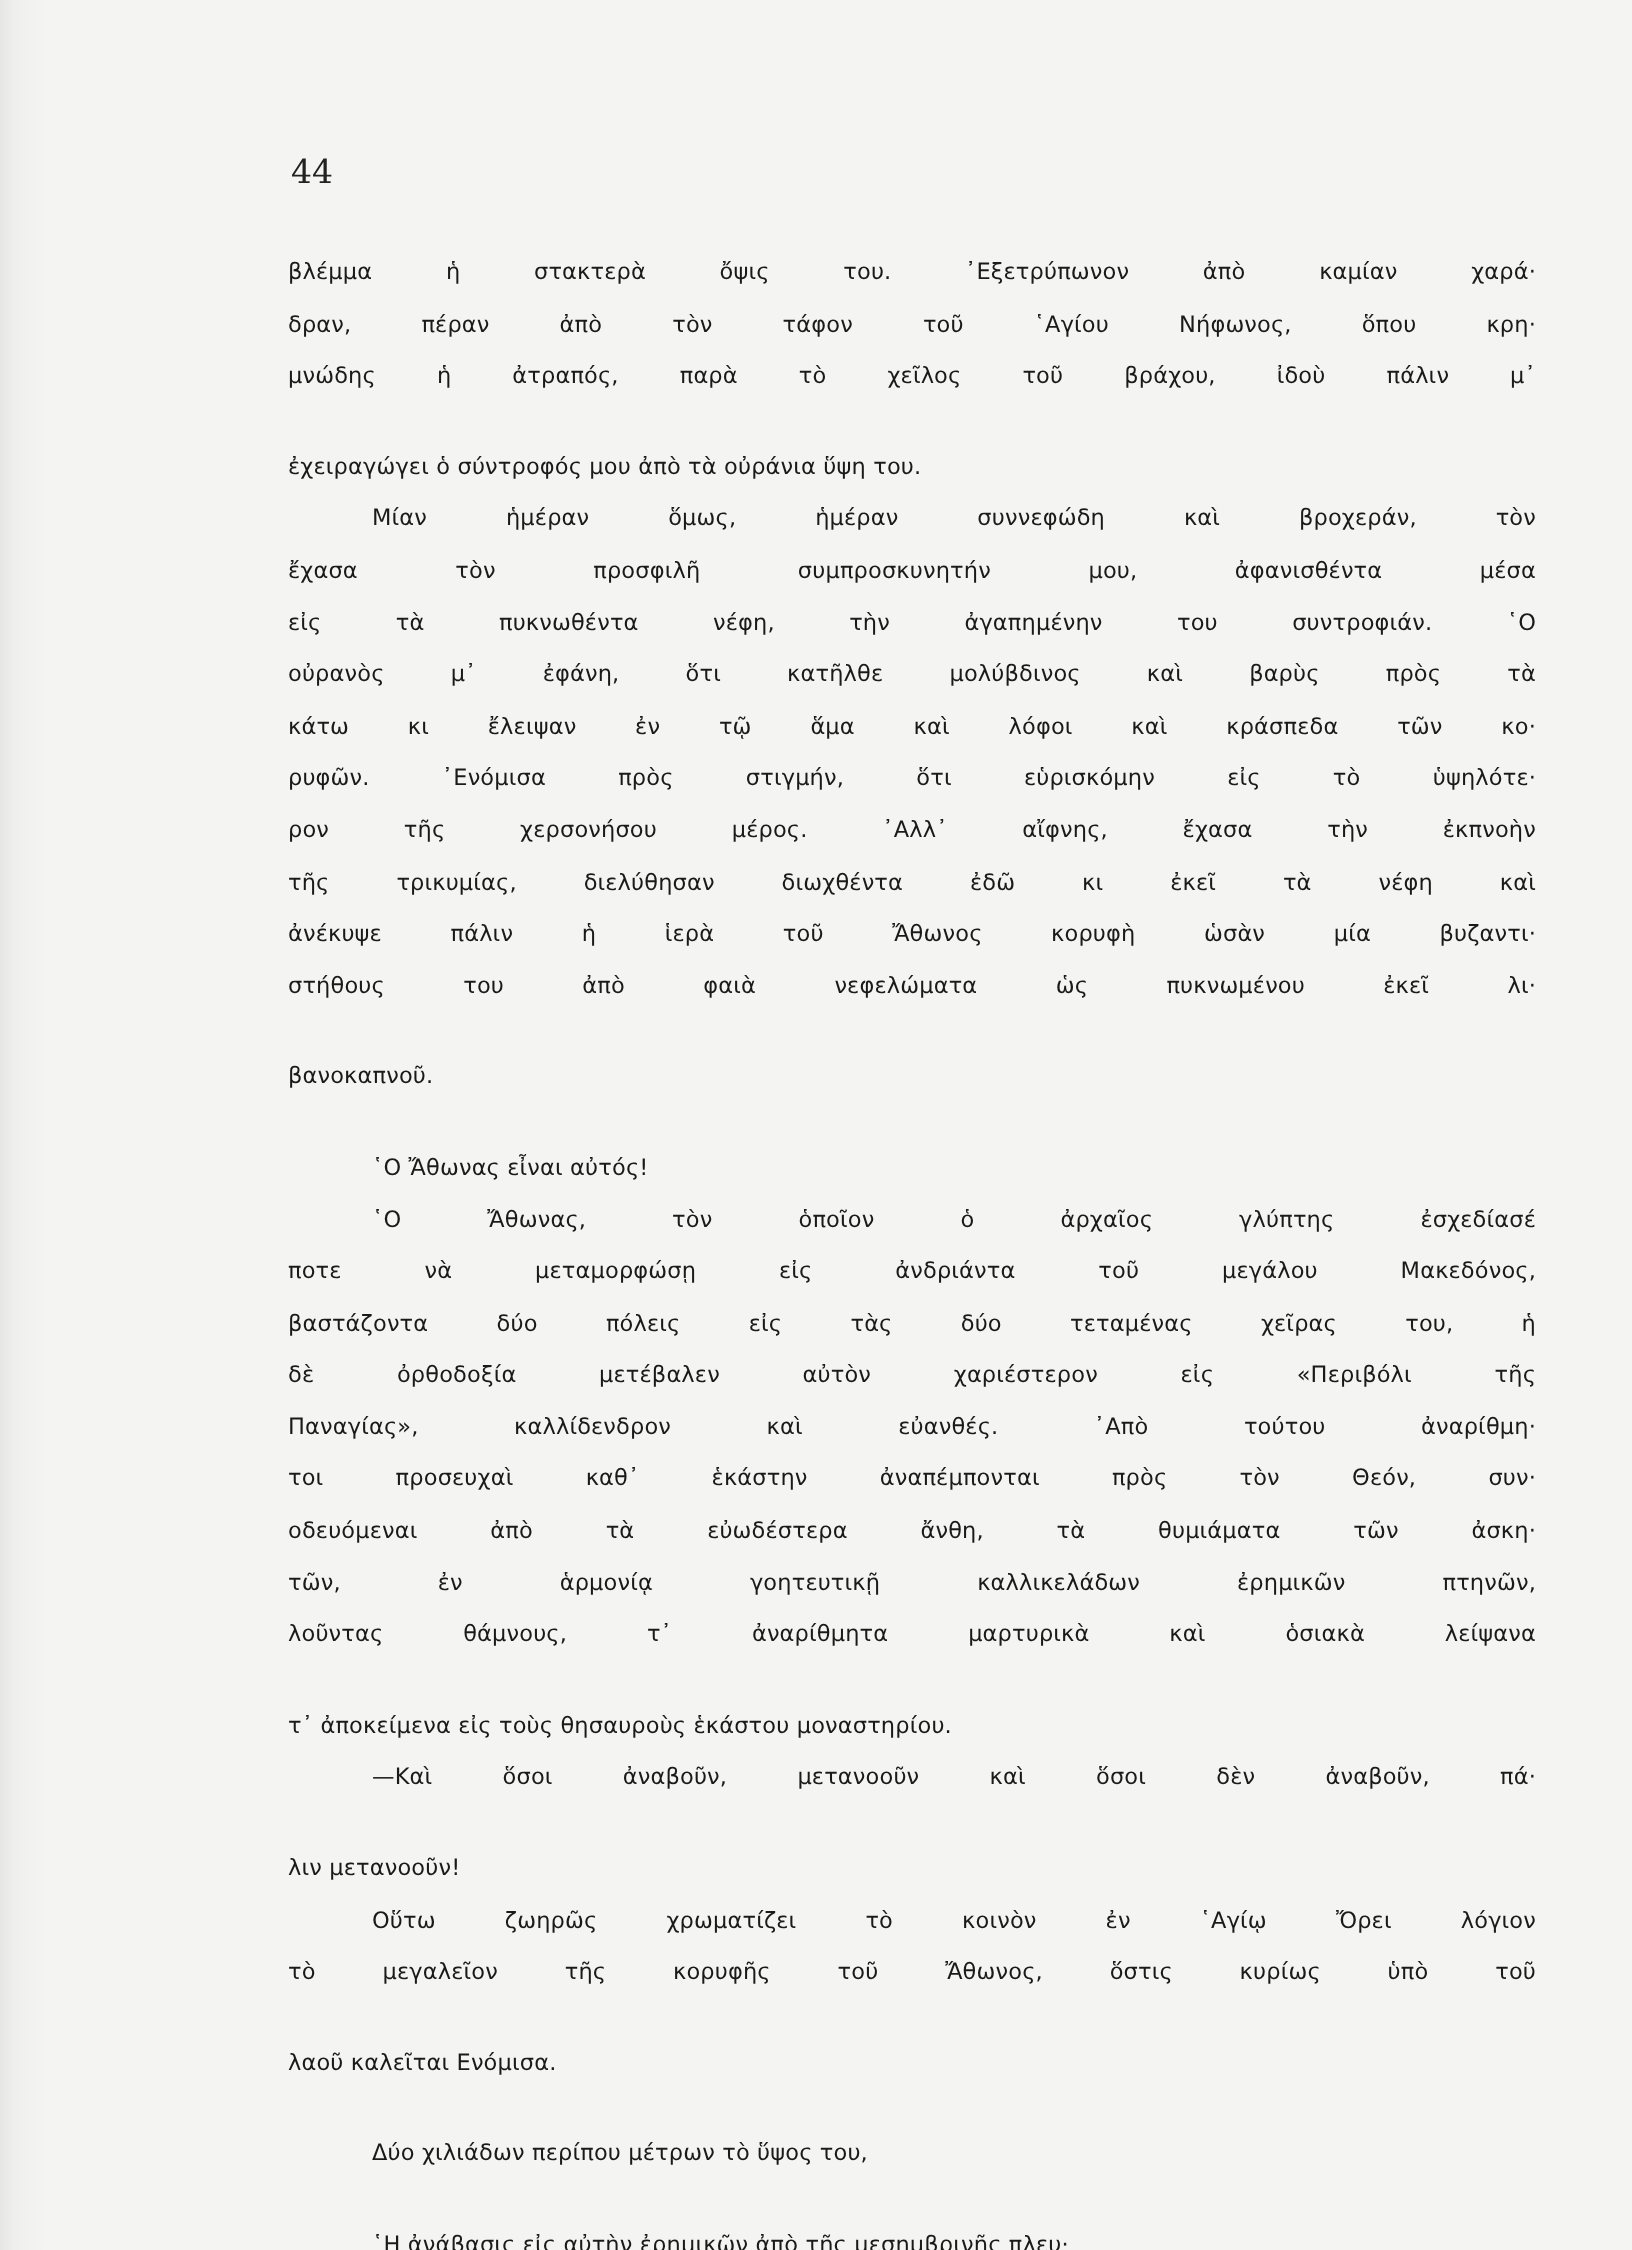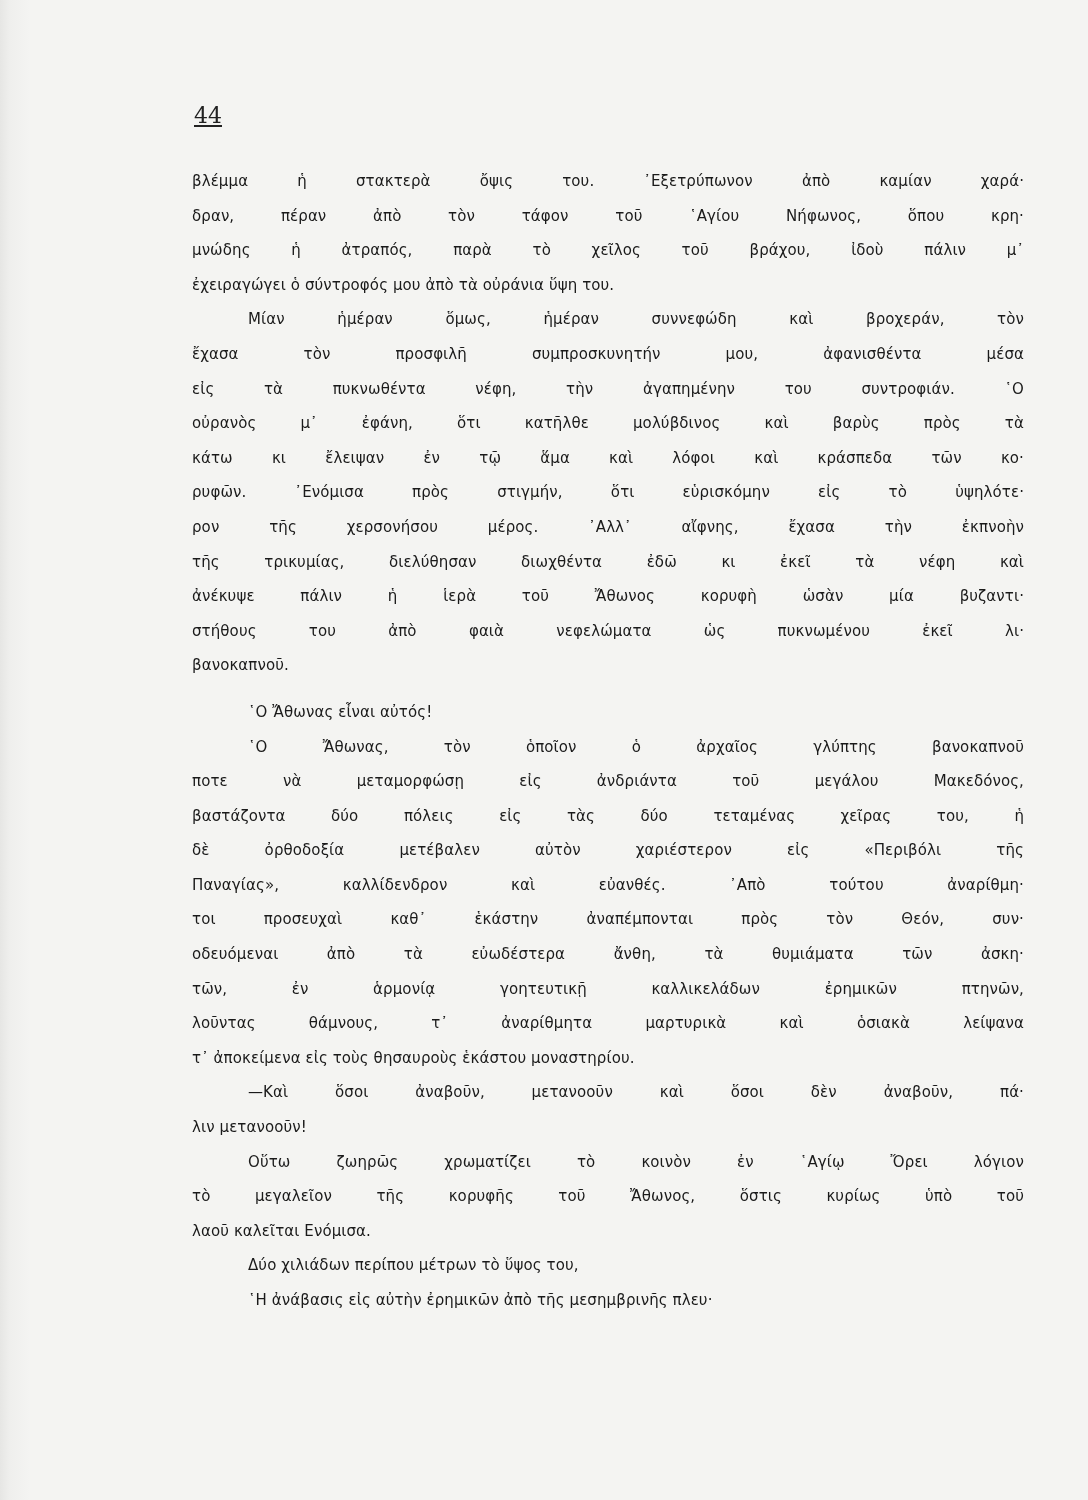--- a/index.html
+++ b/index.html
@@ -11,38 +11,38 @@
     font-family: "DejaVu Sans", sans-serif;
     color: #1a1a1a;
   }
   .page-edge {
     position: absolute; left: 0; top: 0; bottom: 0; width: 30px;
     background: linear-gradient(to right, #e6e6e4 0px, #efefed 10px, #f4f4f2 30px);
   }
   .page-number {
     position: absolute; left: 194px; top: 103px;
     font-family: "DejaVu Serif", serif;
-    font-size: 22px; color: #222; text-decoration: underline;
+    font-size: 22px; color: #222;
   }
   .text-block {
     position: absolute; left: 192px; top: 164px;
     width: 832px;
   }
   .line {
     height: 34.6px;
     line-height: 34.6px;
     font-size: 15px;
     white-space: nowrap;
     letter-spacing: 0.1px;
     text-align: justify;
     text-align-last: justify;
   }
-  .line.last { text-align-last: left; }
+  .line.last { text-align-last: left; margin-top: 26px; }
   .line.indent { padding-left: 56px; }
-  .line.gap { margin-top: 12px; }
+  .line.gap { margin-top: 26px; }
 </style>
 </head>
 <body>
 
 <div class="page-edge"></div>
 <div class="page-number">44</div>
 <div class="text-block" id="text-block">
     <div class="line">βλέμμα ἡ στακτερὰ ὄψις του. ᾿Εξετρύπωνον ἀπὸ καμίαν χαρά·</div>
     <div class="line">δραν, πέραν ἀπὸ τὸν τάφον τοῦ ῾Αγίου Νήφωνος, ὅπου κρη·</div>
     <div class="line">μνώδης ἡ ἀτραπός, παρὰ τὸ χεῖλος τοῦ βράχου, ἰδοὺ πάλιν μ᾿</div>
@@ -52,21 +52,21 @@
     <div class="line">εἰς τὰ πυκνωθέντα νέφη, τὴν ἀγαπημένην του συντροφιάν. ῾Ο</div>
     <div class="line">οὐρανὸς μ᾿ ἐφάνη, ὅτι κατῆλθε μολύβδινος καὶ βαρὺς πρὸς τὰ</div>
     <div class="line">κάτω κι ἔλειψαν ἐν τῷ ἅμα καὶ λόφοι καὶ κράσπεδα τῶν κο·</div>
     <div class="line">ρυφῶν. ᾿Ενόμισα πρὸς στιγμήν, ὅτι εὑρισκόμην εἰς τὸ ὑψηλότε·</div>
     <div class="line">ρον τῆς χερσονήσου μέρος. ᾿Αλλ᾿ αἴφνης, ἔχασα τὴν ἐκπνοὴν</div>
     <div class="line">τῆς τρικυμίας, διελύθησαν διωχθέντα ἐδῶ κι ἐκεῖ τὰ νέφη καὶ</div>
     <div class="line">ἀνέκυψε πάλιν ἡ ἱερὰ τοῦ Ἄθωνος κορυφὴ ὡσὰν μία βυζαντι·</div>
     <div class="line">στήθους του ἀπὸ φαιὰ νεφελώματα ὡς πυκνωμένου ἐκεῖ λι·</div>
     <div class="line last">βανοκαπνοῦ.</div>
     <div class="line indent last gap">῾Ο Ἄθωνας εἶναι αὐτός!</div>
-    <div class="line indent">῾Ο Ἄθωνας, τὸν ὁποῖον ὁ ἀρχαῖος γλύπτης βανοκαπνοῦ</div>
+    <div class="line indent">῾Ο Ἄθωνας, τὸν ὁποῖον ὁ ἀρχαῖος γλύπτης ἐσχεδίασέ</div>
     <div class="line">ποτε νὰ μεταμορφώσῃ εἰς ἀνδριάντα τοῦ μεγάλου Μακεδόνος,</div>
     <div class="line">βαστάζοντα δύο πόλεις εἰς τὰς δύο τεταμένας χεῖρας του, ἡ</div>
     <div class="line">δὲ ὀρθοδοξία μετέβαλεν αὐτὸν χαριέστερον εἰς «Περιβόλι τῆς</div>
     <div class="line">Παναγίας», καλλίδενδρον καὶ εὐανθές. ᾿Απὸ τούτου ἀναρίθμη·</div>
     <div class="line">τοι προσευχαὶ καθ᾿ ἑκάστην ἀναπέμπονται πρὸς τὸν Θεόν, συν·</div>
     <div class="line">οδευόμεναι ἀπὸ τὰ εὐωδέστερα ἄνθη, τὰ θυμιάματα τῶν ἀσκη·</div>
     <div class="line">τῶν, ἐν ἁρμονίᾳ γοητευτικῇ καλλικελάδων ἐρημικῶν πτηνῶν,</div>
     <div class="line">λοῦντας θάμνους, τ᾿ ἀναρίθμητα μαρτυρικὰ καὶ ὁσιακὰ λείψανα</div>
     <div class="line last">τ᾿ ἀποκείμενα εἰς τοὺς θησαυροὺς ἑκάστου μοναστηρίου.</div>
     <div class="line indent">—Καὶ ὅσοι ἀναβοῦν, μετανοοῦν καὶ ὅσοι δὲν ἀναβοῦν, πά·</div>

